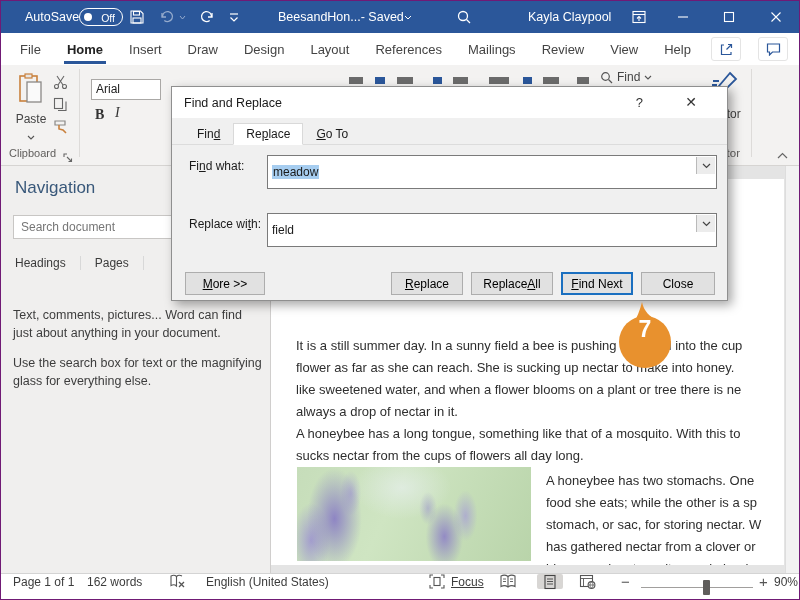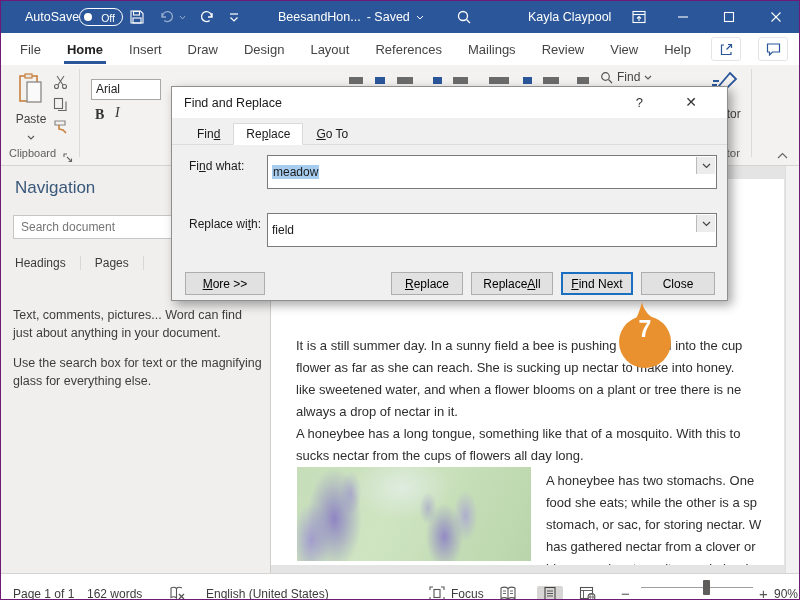--- a/index.html
+++ b/index.html
@@ -16,21 +16,21 @@
   #titlebar .tb-item { position:absolute; top:0; height:32px; display:flex; align-items:center; }
   #autosave-label { left:24px; }
   #autosave-toggle { left:78px; top:7px; width:44px; height:18px; border:1px solid #fff; border-radius:9px; display:flex; align-items:center; }
   #autosave-knob { position:absolute; left:4px; top:4px; width:8px; height:8px; background:#fff; border-radius:50%; }
   #autosave-state { position:absolute; right:7px; top:3px; font-size:10.5px; }
   #save-btn { left:128px; }
   #undo-btn { left:158px; opacity:.5; }
   #undo-chevron { left:178px; opacity:.5; }
   #redo-btn { left:198px; }
   #qat-chevron { left:228px; }
-  #doc-title { left:277px; gap:6px; }
+  #doc-title { left:277px; }
   #title-search { left:455px; }
   #user-name { left:527px; }
   #ribbon-opts { left:630px; }
   .win-ctrl { width:40px; justify-content:center; }
   #min-btn { left:662px; } #max-btn { left:708px; } #close-btn { left:755px; }
   .tbsvg { display:block; }
 
   
   #tabrow { left:0; top:32px; width:800px; height:32px; background:#fff; }
   #ribbon-tabs { position:absolute; left:6px; top:0; height:32px; display:flex; }
@@ -122,21 +122,21 @@
   #close-dlg-btn { left:469px; width:74px; }
   u { text-decoration:underline; }
 
   
   #callout { left:616px; top:299px; z-index:60; width:56px; height:72px; }
   #callout-num { position:absolute; left:0; top:16px; width:56px; text-align:center; font-size:23px; font-weight:bold; color:#fff; }
 
   
   #statusbar { left:0; top:572px; width:800px; height:27px; background:#fff; border-top:1px solid #d4d4d4; z-index:20;
                font-size:12px; color:#3c3c3c; }
-  #statusbar .sb-item { position:absolute; top:12px; height:15px; display:flex; align-items:center; }
+  #statusbar .sb-item { position:absolute; top:0; height:15px; display:flex; align-items:center; }
   #sb-page { left:12px; } #sb-words { left:86px; } #sb-proof { left:168px; } #sb-lang { left:205px; }
   #sb-focus { left:428px; gap:6px;text-decoration:underline; }
   #sb-read { left:498px; } #sb-print { left:536px; width:26px; justify-content:center; background:#d8d6d4; border-radius:2px; top:2px; height:23px; }
   #sb-web { left:578px; }
   #sb-zoomout { left:620px; font-size:15px; color:#555; }
   #sb-zoomtrack { left:640px; top:13px; width:112px; height:1px; background:#a19f9d; }
   #sb-zoomthumb { left:702px; top:6px; width:7px; height:15px; background:#5f5d5b; border-radius:1px; }
   #sb-zoomin { left:758px; font-size:15px; color:#555; }
   #sb-zoom { left:773px; }
 </style>

